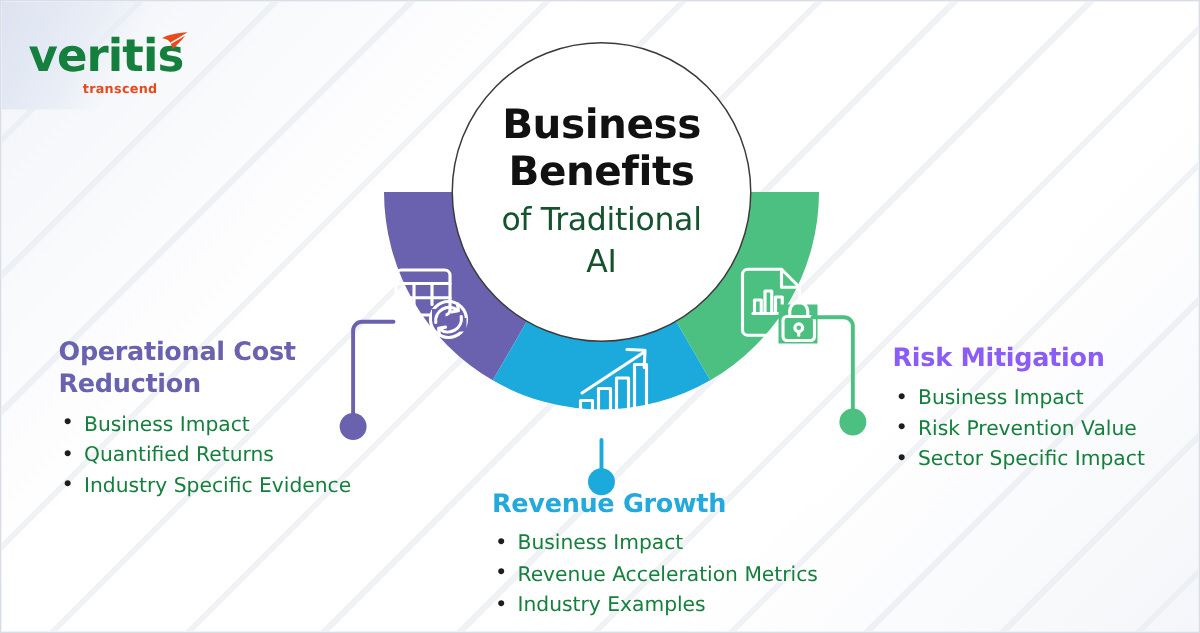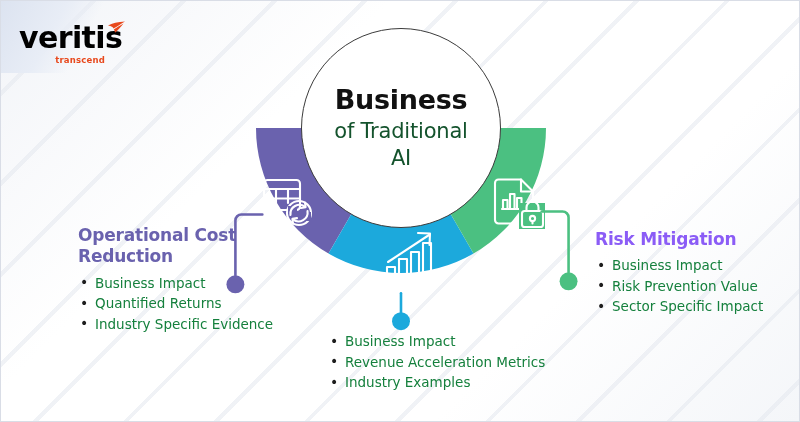--- a/index.html
+++ b/index.html
@@ -54,21 +54,21 @@
     top: 22px;
     left: 18px;
     width: 130px;
     height: 44px;
   }
   #logo .logo-word {
     font-family: "DejaVu Sans", sans-serif;
     font-size: 30px;
     font-weight: bold;
     letter-spacing: -0.6px;
-    color: #000000;
+    color: #15803d;
     line-height: 1;
   }
   #logo .logo-tag {
     font-family: "DejaVu Sans", sans-serif;
     font-size: 8.5px;
     font-weight: bold;
     letter-spacing: 0.2px;
     color: #e8491d;
     text-align: right;
     width: 86px;
@@ -157,21 +157,20 @@
     top: -0.5px;
     color: #1d1d1d;
     font-size: 14px;
   }
 
   #block-left {
     position: absolute;
     left: 38px;
     top: 224px;
     width: 235px;
-    margin-left: 39px;
   }
   #block-left .block-heading { color: #6a62ae; }
 
   #block-right {
     position: absolute;
     left: 594px;
     top: 228px;
     width: 200px;
   }
   #block-right .block-heading { color: #8b5cf6; }
@@ -226,20 +225,21 @@
       <path d="M 272.5 234.57
                A 145 145 0 0 0 345 109
                L 284 109
                A 84 84 0 0 1 242 181.72
                Z" fill="#4bc081"></path>
     </svg>
   </div>
 
   <div id="center-circle">
     <div class="title-strong">Business</div>
+    <div class="title-strong">Benefits</div>
     <div class="title-light">of Traditional</div>
     <div class="title-light">AI</div>
   </div>
 
   <svg class="arc-icon" id="icon-purple" viewBox="0 0 62 62">
     <g fill="none" stroke="#ffffff" stroke-width="2.1" stroke-linecap="round" stroke-linejoin="round">
       <rect x="5" y="7" width="36" height="30" rx="3.5"></rect>
       <line x1="5" y1="16" x2="41" y2="16"></line>
       <line x1="5" y1="25.5" x2="41" y2="25.5"></line>
       <line x1="17" y1="16" x2="17" y2="37"></line>
@@ -312,20 +312,21 @@
   <div id="block-right">
     <div class="block-heading">Risk Mitigation</div>
     <ul class="block-list">
       <li>Business Impact</li>
       <li>Risk Prevention Value</li>
       <li>Sector Specific Impact</li>
     </ul>
   </div>
 
   <div id="block-center">
+    <div class="block-heading">Revenue Growth</div>
     <ul class="block-list">
       <li>Business Impact</li>
       <li>Revenue Acceleration Metrics</li>
       <li>Industry Examples</li>
     </ul>
   </div>
 
 </div>
 
 </body></html>

